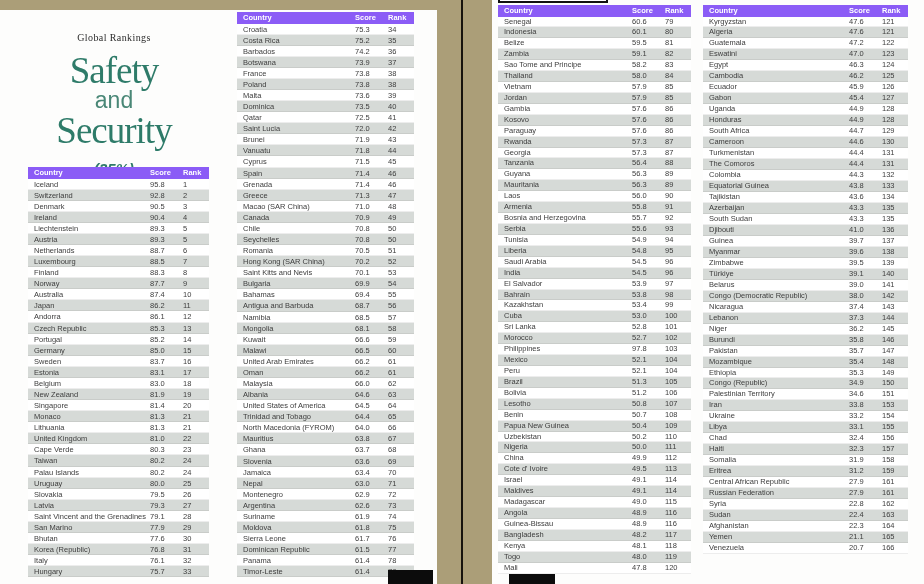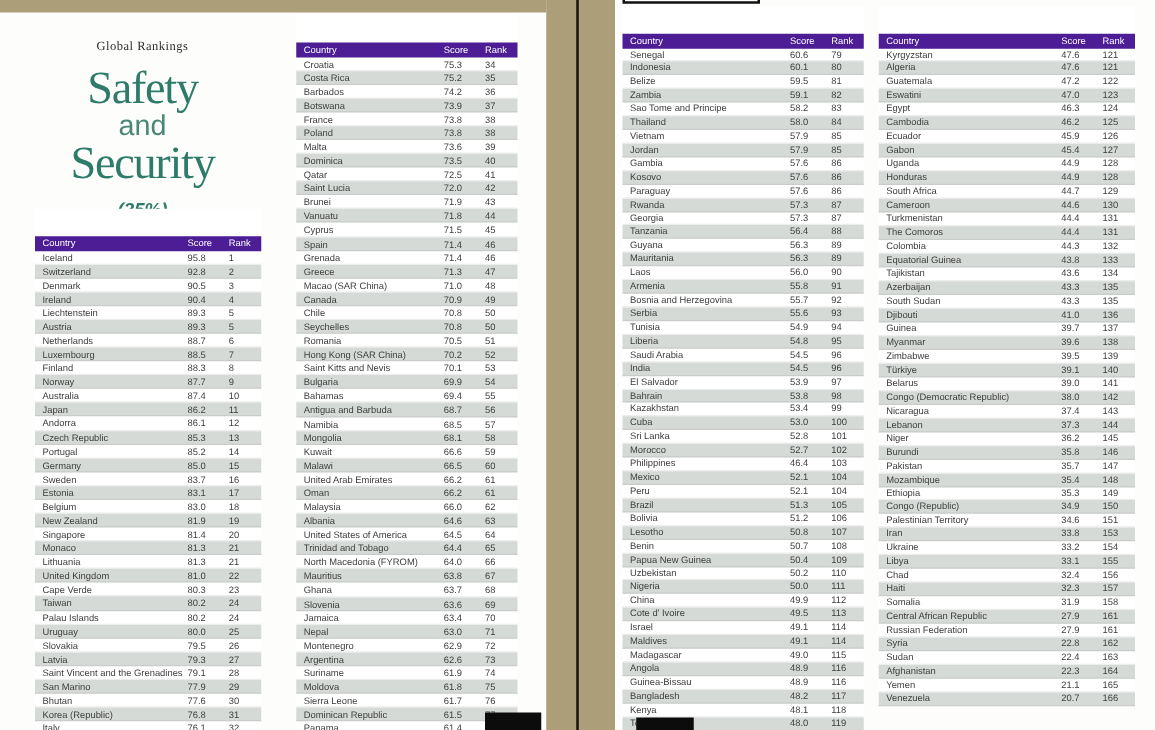--- a/index.html
+++ b/index.html
@@ -13,21 +13,21 @@
 
   .titleblock { position:absolute; left:15px; top:32px; width:198px; text-align:center; color:#2e7b69; }
   .eyebrow { font-family:"Liberation Serif", serif; font-size:10px; color:#2c2c2c; letter-spacing:0.4px; margin-bottom:9px; }
   .t-safety, .t-security { font-family:"Liberation Serif", serif; font-size:37px; line-height:37px; letter-spacing:-1px; }
   .t-and { font-size:23px; line-height:23px; color:#498776; }
   .t-pct { font-size:15px; font-weight:bold; font-style:italic; margin-top:11px; }
 
   .rank-table { position:absolute; font-size:7.5px; color:#3d3d3d; background:#ffffff; }
   .trow { display:flex; height:var(--rh); line-height:var(--rh); border-bottom:1px solid rgba(110,110,110,0.12); }
   .trow:nth-child(odd):not(.thead) { background:#d6dad7; }
-  .thead { background:#4c1d95; color:#ffffff; font-weight:normal; height:11.5px; line-height:11.5px; border-bottom:none;margin-top:22px; }
+  .thead { background:#8b5cf6; color:#ffffff; font-weight:bold; height:11.5px; line-height:11.5px; border-bottom:none; }
   .c-country { flex:1; padding-left:6px; overflow:hidden; white-space:nowrap; }
   .c-score { width:33px; }
   .c-rank { width:26px; }
 
   .pagenum-box { position:absolute; background:#0c0c0c; }
   .croptab { position:absolute; left:498px; top:-7px; width:110px; height:10px; background:#ffffff; border:2px solid #111111; }
 </style>
 </head>
 <body>
 
@@ -638,21 +638,21 @@
         <span class="c-score">52.8</span>
         <span class="c-rank">101</span>
       </div>
       <div class="trow">
         <span class="c-country">Morocco</span>
         <span class="c-score">52.7</span>
         <span class="c-rank">102</span>
       </div>
       <div class="trow">
         <span class="c-country">Philippines</span>
-        <span class="c-score">46.4</span>
+        <span class="c-score">97.8</span>
         <span class="c-rank">103</span>
       </div>
       <div class="trow">
         <span class="c-country">Mexico</span>
         <span class="c-score">52.1</span>
         <span class="c-rank">104</span>
       </div>
       <div class="trow">
         <span class="c-country">Peru</span>
         <span class="c-score">52.1</span>
@@ -954,20 +954,25 @@
         <span class="c-country">Haiti</span>
         <span class="c-score">32.3</span>
         <span class="c-rank">157</span>
       </div>
       <div class="trow">
         <span class="c-country">Somalia</span>
         <span class="c-score">31.9</span>
         <span class="c-rank">158</span>
       </div>
       <div class="trow">
+        <span class="c-country">Eritrea</span>
+        <span class="c-score">31.2</span>
+        <span class="c-rank">159</span>
+      </div>
+      <div class="trow">
         <span class="c-country">Central African Republic</span>
         <span class="c-score">27.9</span>
         <span class="c-rank">161</span>
       </div>
       <div class="trow">
         <span class="c-country">Russian Federation</span>
         <span class="c-score">27.9</span>
         <span class="c-rank">161</span>
       </div>
       <div class="trow">

